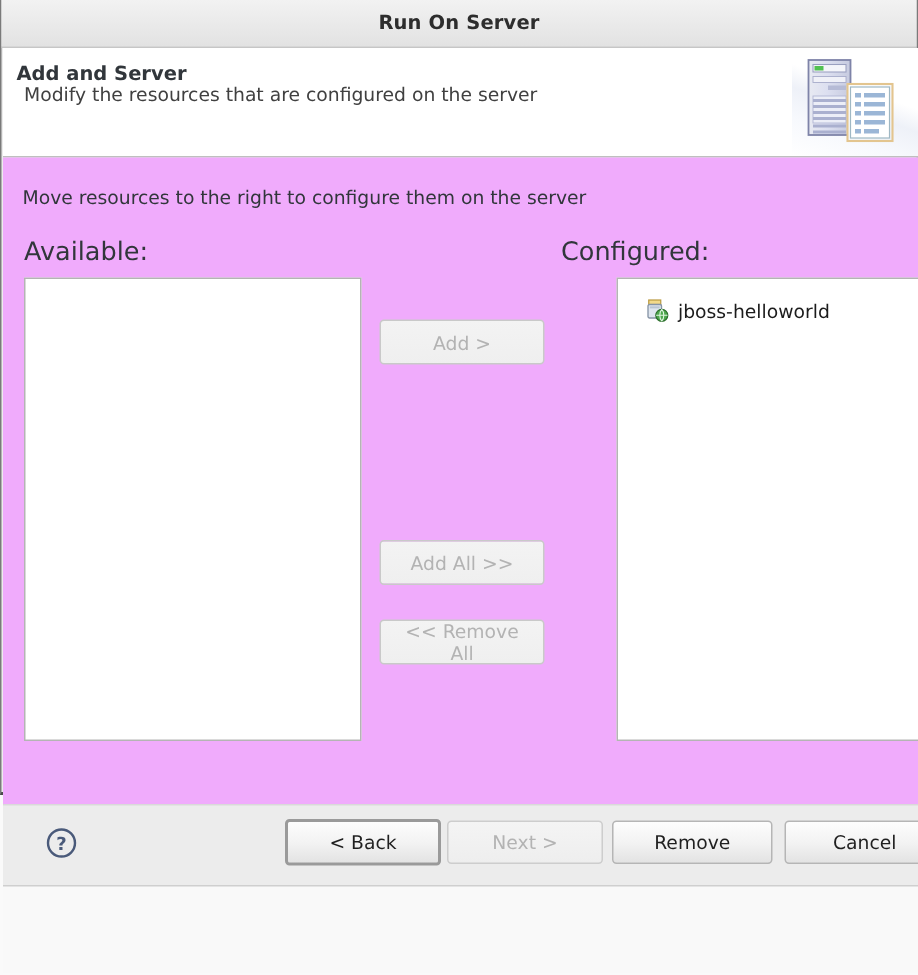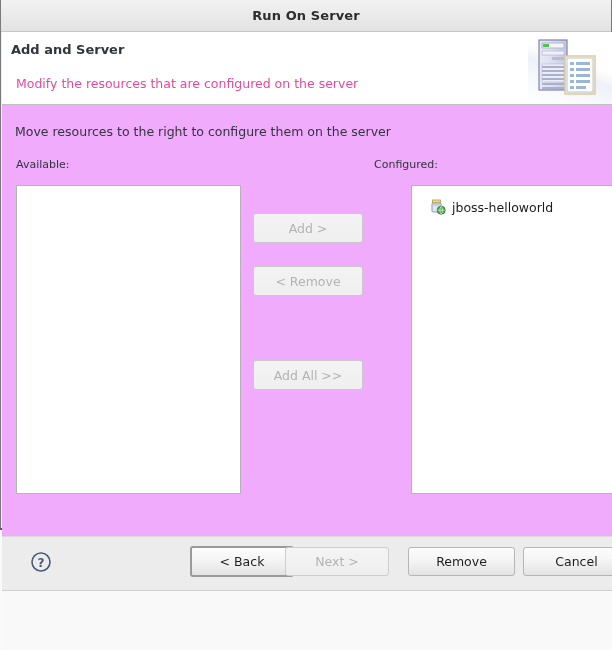--- a/index.html
+++ b/index.html
@@ -59,23 +59,23 @@
   }
   #header-title {
     position: absolute;
     left: 9px; top: 10px;
     font-size: 13px;
     font-weight: bold;
     color: #31363b;
   }
   #header-desc {
     position: absolute;
-    left: 14px; top: 44px;
-    font-size: 12.5px;
-    color: #ec4899;
+    left: 14px; top: 23px;
+    font-size: 12.5px;
+    color: #404040;
   }
   #header-icon {
     position: absolute;
     right: 0; top: 0;
     width: 84px;
     height: 72px;
   }
   #header-icon .sheen {
     position: absolute;
     right: 0; top: 0;
@@ -94,21 +94,21 @@
 
   #instruction {
     position: absolute;
     left: 13px; top: 19px;
     font-size: 12.5px;
     color: #31363b;
   }
 
   .list-label {
     position: absolute;
-    font-size: 11px;
+    font-size: 17px;
     color: #31363b;
   }
   #label-available { left: 14px; top: 53px; }
   #label-configured { left: 372px; top: 53px; }
 
   .listbox {
     position: absolute;
     box-sizing: border-box;
     background: #ffffff;
     border: 1px solid #b4b4b4;
@@ -195,21 +195,21 @@
     justify-content: center;
     padding: 0;
     margin-left: 32px;
   }
   #btn-back {
     left: 157px; width: 104px;
     border: 2px solid #9a9a9a;
     top: 546px; height: 31px;
   }
   #btn-next {
-    left: 252px; width: 104px;
+    left: 265px; width: 104px;
     color: #b3b3b3;
     border-color: #cdcdcd;
     background: linear-gradient(to bottom, #f4f4f4 0%, #eeeeee 100%);
   }
   #btn-cancel { left: 375px; width: 107px; }
   #btn-finish { left: 490px; width: 107px; }
 
   
   #footer-strip {
     position: absolute;
@@ -297,22 +297,22 @@
             <rect x="3.2" y="5.2" width="6.6" height="1.4" fill="#b9c5d4"></rect>
             <circle cx="11.2" cy="11.2" r="4" fill="#4ea84e" stroke="#2c6f2c" stroke-width="0.8"></circle>
             <path d="M7.4 11.2 h7.6 M11.2 7.3 c1.8 2 1.8 5.8 0 7.8 M11.2 7.3 c-1.8 2 -1.8 5.8 0 7.8" stroke="#dff5df" stroke-width="0.7" fill="none"></path>
           </svg>
         </span>
         <span class="item-label">jboss-helloworld</span>
       </div>
     </div>
 
     <button class="mid-btn" id="btn-add" disabled="">Add &gt;</button>
-    <button class="mid-btn" id="btn-remove" disabled="">&lt; Remove</button>
     <button class="mid-btn" id="btn-add-all" disabled="">Add All &gt;&gt;</button>
+    <button class="mid-btn" id="btn-remove-all" disabled="">&lt;&lt; Remove All</button>
   </div>
 
   <div id="button-bar"></div>
 
   <div id="help-icon">
     <svg width="22" height="22" viewBox="0 0 22 22">
       <circle cx="11" cy="11" r="9" fill="none" stroke="#4a5a7a" stroke-width="1.6"></circle>
       <text x="11" y="15.5" text-anchor="middle" font-family="DejaVu Sans, sans-serif" font-size="12" font-weight="bold" fill="#4a5a7a">?</text>
     </svg>
   </div>

